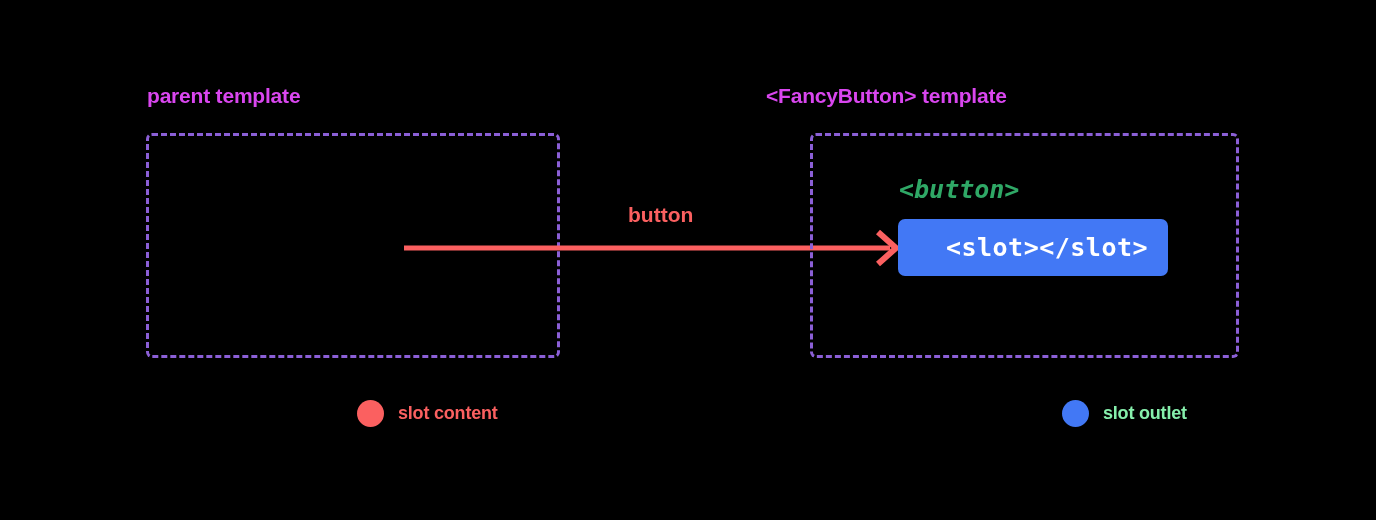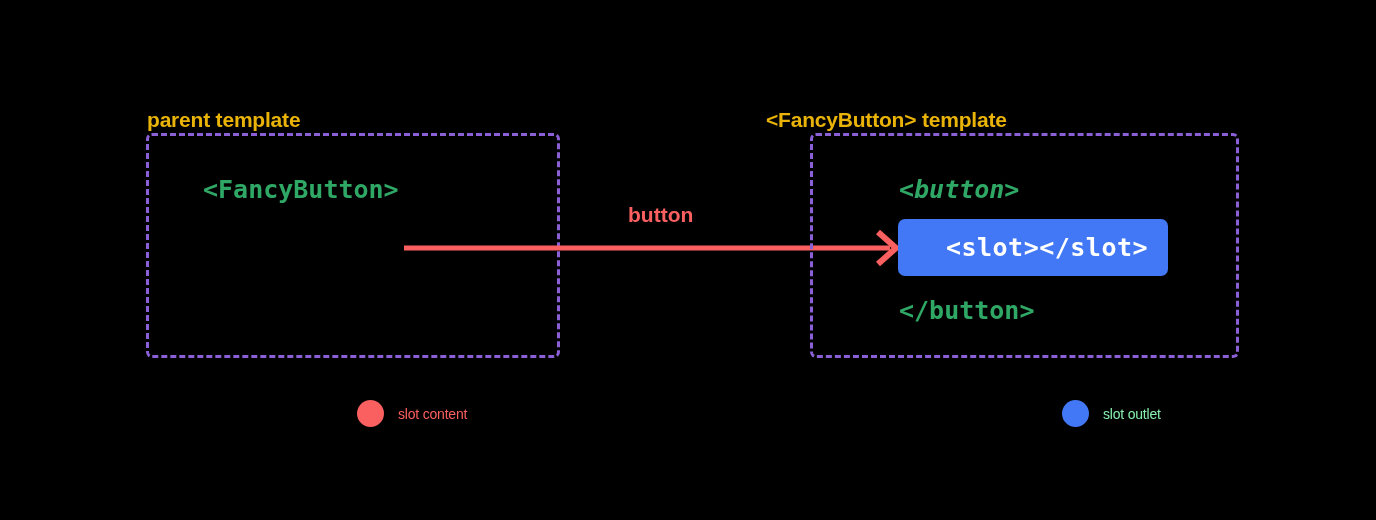--- a/index.html
+++ b/index.html
@@ -18,23 +18,22 @@
     overflow: hidden;
   }
 
   
   .caption {
     position: absolute;
     font-family: "Liberation Sans", sans-serif;
     font-weight: bold;
     font-size: 21px;
     letter-spacing: -0.2px;
-    color: #eab308;
+    color: #d946ef;
     white-space: nowrap;
-    margin-top: 24px;
   }
   #caption-parent  { left: 147px; top: 84px; }
   #caption-fancy   { left: 766px; top: 84px; }
 
   
   .template-box {
     position: absolute;
     border: 3px dashed #8b5fd6;
     border-radius: 6px;
     box-sizing: border-box;
@@ -131,40 +130,39 @@
   #legend-slot-content { left: 357px; top: 400px; }
   #legend-slot-outlet  { left: 1062px; top: 400px; }
   .legend-dot {
     width: 27px;
     height: 27px;
     border-radius: 50%;
     flex: 0 0 auto;
   }
   .legend-label {
     font-family: "Liberation Sans", sans-serif;
-    font-weight: normal;
-    font-size: 14px;
+    font-weight: bold;
+    font-size: 18px;
     letter-spacing: -0.2px;
     white-space: nowrap;
   }
   .dot-red   { background: #fb6060; }
   .dot-blue  { background: #4278f5; }
   .label-red  { color: #fb6060; }
   .label-blue { color: #86efac; }
 </style>
 </head>
 <body>
 
 <div id="stage">
 
   <div class="caption" id="caption-parent">parent template</div>
 
   <div class="template-box" id="box-parent"></div>
 
-  <div class="code" id="code-open-fancy">&lt;FancyButton&gt;</div>
 
 
 
   <div id="arrow-label">button</div>
 
   <div id="replace-arrow">
     <svg width="500" height="48" viewBox="0 0 500 48" xmlns="http://www.w3.org/2000/svg">
       <line x1="0" y1="24" x2="486" y2="24" stroke="#fb6060" stroke-width="5" stroke-linecap="butt"></line>
       <polyline points="474,8 492,24 474,40" fill="none" stroke="#fb6060" stroke-width="6" stroke-linecap="butt" stroke-linejoin="miter"></polyline>
     </svg>
@@ -173,21 +171,20 @@
   <div class="caption" id="caption-fancy">&lt;FancyButton&gt; template</div>
 
   <div class="template-box" id="box-fancy"></div>
 
   <div class="code" id="code-open-button">&lt;button&gt;</div>
 
   <div id="slot-outlet-pill">
     <span class="pill-text">&lt;slot&gt;&lt;/slot&gt;</span>
   </div>
 
-  <div class="code" id="code-close-button">&lt;/button&gt;</div>
 
   <div class="legend-item" id="legend-slot-content">
     <span class="legend-dot dot-red"></span>
     <span class="legend-label label-red">slot content</span>
   </div>
 
   <div class="legend-item" id="legend-slot-outlet">
     <span class="legend-dot dot-blue"></span>
     <span class="legend-label label-blue">slot outlet</span>
   </div>

